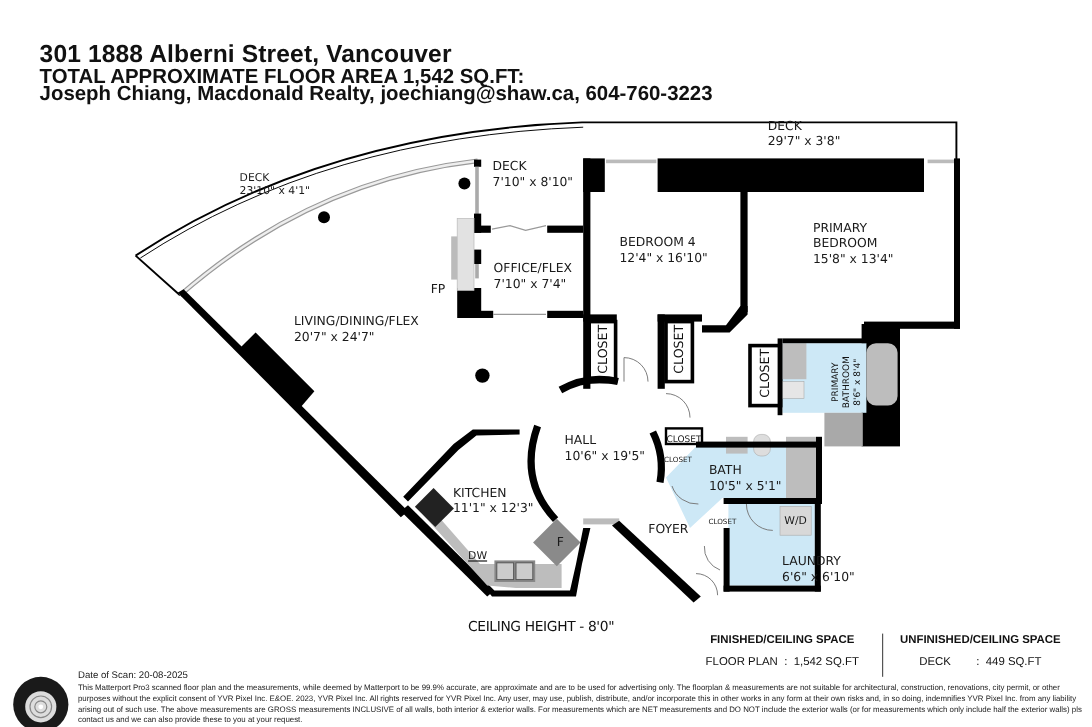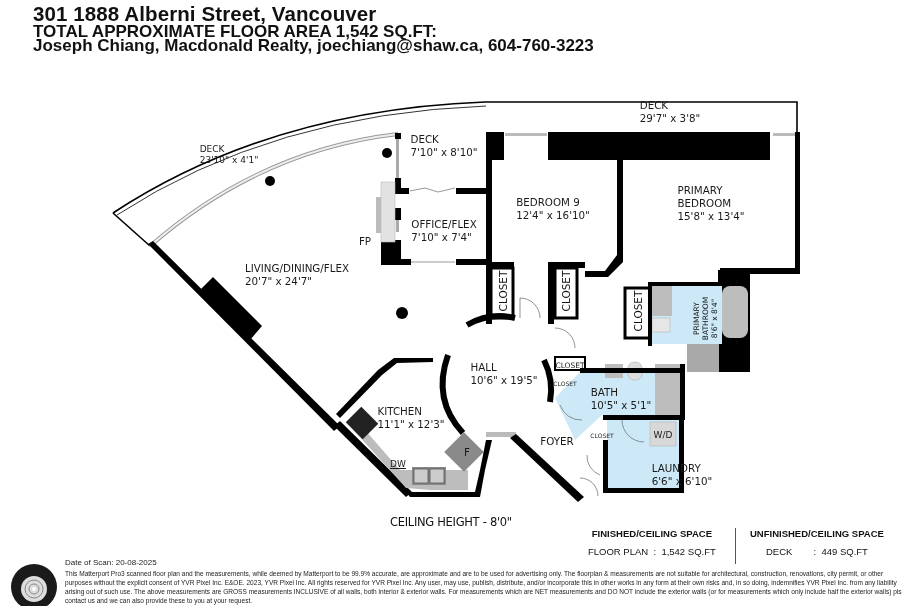--- a/index.html
+++ b/index.html
@@ -1,18 +1,18 @@
 <!DOCTYPE html>
 <html><head>
   <meta charset="utf-8">
   <style>
     html, body { margin: 0; padding: 0; background: #ffffff; }
     body { width: 910px; height: 606px; position: relative; overflow: hidden; font-family: "Liberation Sans", sans-serif; color: #111; }
     .header { position: absolute; left: 33px; top: 3px; }
-    .title { font-weight: 700; font-size: 20.5px; line-height: 22px; letter-spacing: 0.1px; color: #111; }
+    .title { font-weight: 700; font-size: 20.5px; line-height: 22px; letter-spacing: 0.1px; color: #111; margin-top: 32px; }
     .subtitle { font-weight: 700; font-size: 17px; line-height: 14px; color: #111; }
     .plan { position: absolute; left: 0; top: 0; width: 910px; height: 606px; }
     .room-label { position: absolute; font-family: "DejaVu Sans", sans-serif; font-size: 10.3px; line-height: 13px; color: #1a1a1a; white-space: nowrap; transform: translateX(-50%); }
     .room-label.small { font-size: 9px; line-height: 11px; }
     .room-label.tiny { font-size: 6px; line-height: 7px; }
     .vert { position: absolute; font-family: "DejaVu Sans", sans-serif; font-size: 10.5px; color: #111; transform: rotate(-90deg); transform-origin: center center; white-space: nowrap; text-align: center; }
     .vert.small { font-size: 7.5px; line-height: 9px; }
     .ceiling { position: absolute; left: 390px; top: 515px; font-family: "DejaVu Sans", sans-serif; font-size: 11.5px; letter-spacing: -0.3px; color: #111; }
     .area-block { position: absolute; top: 528px; font-family: "Liberation Sans", sans-serif; font-size: 9.5px; color: #111; text-align: center; }
     .area-block .h { font-weight: 700; font-size: 9.5px; margin-bottom: 7px; }
@@ -165,21 +165,21 @@
   </div>
 <div class="room-label" style="left:444px;top:133px;">
     <div>DECK</div>
     <div>7'10" x 8'10"</div>
   </div>
 <div class="room-label" style="left:444px;top:218px;">
     <div>OFFICE/FLEX</div>
     <div>7'10" x 7'4"</div>
   </div>
 <div class="room-label" style="left:553px;top:196px;">
-    <div>BEDROOM 9</div>
+    <div>BEDROOM 4</div>
     <div>12'4" x 16'10"</div>
   </div>
 <div class="room-label" style="left:711px;top:184px;">
     <div>PRIMARY</div>
     <div>BEDROOM</div>
     <div>15'8" x 13'4"</div>
   </div>
 <div class="room-label" style="left:297px;top:262px;">
     <div>LIVING/DINING/FLEX</div>
     <div>20'7" x 24'7"</div>

